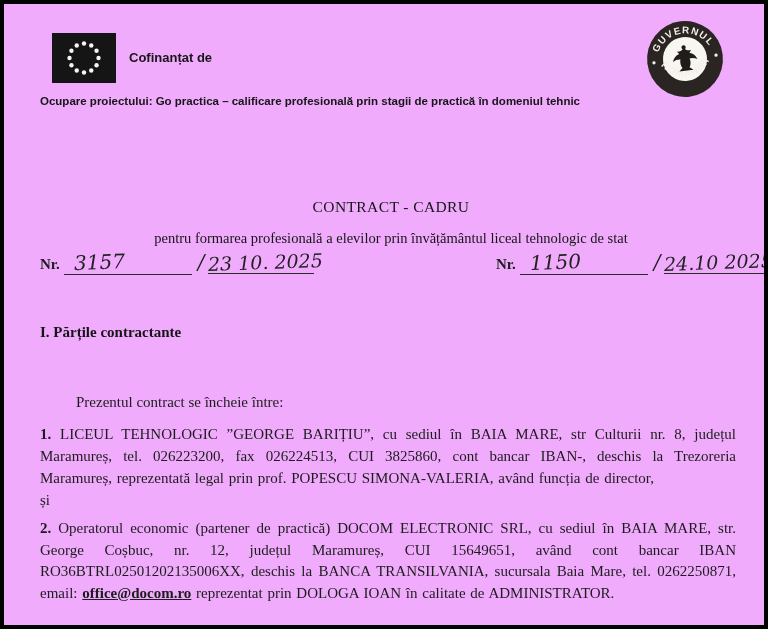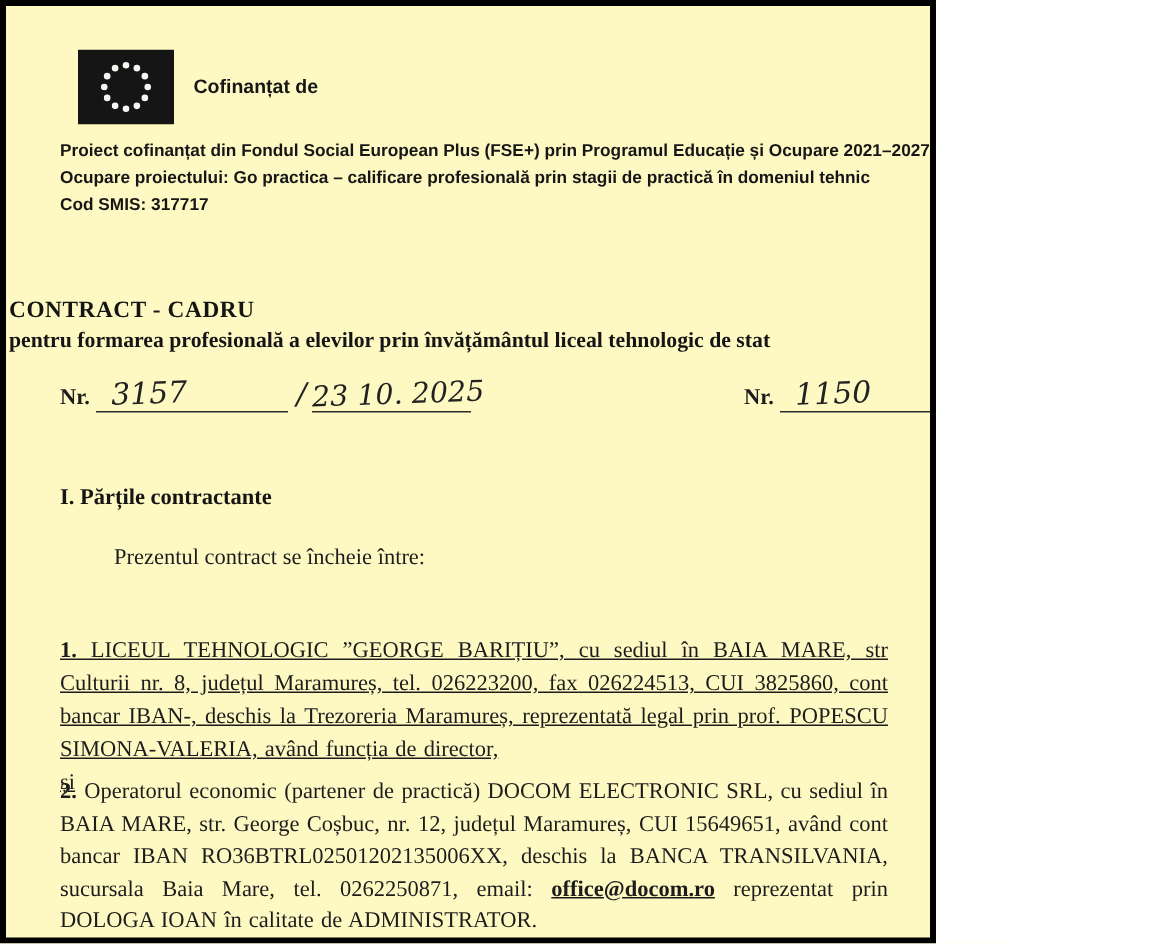--- a/index.html
+++ b/index.html
@@ -1,48 +1,48 @@
 <!DOCTYPE html>
 <html><head>
 <meta charset="utf-8">
 <style>
   html,body{margin:0;padding:0;background:#ffffff;}
   .page{
-    width:624px;height:629px;box-sizing:border-box;position:relative;
-    border:4px solid #000;background:#fef9c3;overflow:hidden;
+    width:768px;height:629px;box-sizing:border-box;position:relative;
+    border:4px solid #000;background:#f0abfc;overflow:hidden;
     font-family:"Liberation Serif",serif;color:#1c1c1c;
   }
   
   .eu{position:absolute;left:48px;top:29px;display:flex;align-items:center;gap:13px;}
   .eu-text{font-family:"Liberation Sans",sans-serif;font-weight:bold;font-size:13px;line-height:16.5px;color:#161616;}
   
   .seal{position:absolute;left:640px;top:14px;width:82px;height:82px;transform:rotate(-7deg);}
   
   .hdr{position:absolute;left:36px;top:88px;font-family:"Liberation Sans",sans-serif;font-size:11.5px;line-height:18px;color:#161616;}
   .hdr .b{font-weight:bold;}
   .hdr .i{font-weight:bold;}
   
-  .title{position:absolute;left:2px;right:0;top:194px;text-align:left;font-weight:bold;color:#151515;}
+  .title{position:absolute;left:14px;right:0;top:194px;text-align:center;font-weight:normal;color:#151515;}
   .title .t1{font-size:15.5px;letter-spacing:.4px;}
-  .title .t2{font-size:14.5px;margin-top:3px;}
+  .title .t2{font-size:14.5px;margin-top:14px;}
   
   .nr{position:absolute;top:246px;font-size:15px;font-weight:bold;white-space:nowrap;}
   .nr-left{left:36px;}
   .nr-right{left:492px;}
   .hw-cell{display:inline-block;border-bottom:1.6px solid #2a2a2a;vertical-align:baseline;overflow:visible;}
   .hw{font-family:"DejaVu Serif",serif;font-style:italic;font-weight:normal;font-size:20px;color:#222;display:inline-block;transform:rotate(-2deg);white-space:nowrap;}
   .num-cell{width:118px;padding-left:10px;}
   .date-cell{width:106px;margin-left:4px;}
   .date-cell .hw{font-size:19px;}
   .slash{font-family:"DejaVu Serif",serif;font-style:italic;font-size:20px;font-weight:normal;color:#222;margin-left:6px;}
   
   .h1{position:absolute;left:36px;top:320px;font-size:15px;font-weight:bold;color:#151515;}
-  .intro{position:absolute;left:72px;top:360px;font-size:15px;}
+  .intro{position:absolute;left:72px;top:390px;font-size:15px;}
   .para{position:absolute;left:36px;right:28px;text-align:justify;font-size:15px;word-spacing:1px;}
-  .p1{top:419px;line-height:22px;text-decoration:underline;}
+  .p1{top:419px;line-height:22px;}
   .p2{top:514px;line-height:21.5px;}
   .bold{font-weight:bold;}
   .u{text-decoration:underline;font-weight:bold;}
 </style>
 </head>
 <body>
 
 <div class="page">
 
   <div class="eu">
@@ -83,23 +83,21 @@
     <text font-family="Liberation Sans, sans-serif" font-size="9.5" font-weight="bold" fill="#f3efe9" letter-spacing="1.2">
       <textPath href="#sealBot" startOffset="50%" text-anchor="middle">ROMÂNIEI</textPath>
     </text>
     <g>
       <circle cx="40" cy="28.5" r="2.1" fill="#201c1a"></circle>
       <path fill="#201c1a" d="M40 29 c-1.5 2.5 -4 3.5 -7 3 l2 2.5 c-3.5 1 -6 3.5 -7 7 c2.5 -1.5 5 -2 7.5 -1.5 c-1 3 -0.5 6 1 8.5 l-3.5 3 h14 l-3.5 -3 c1.5 -2.5 2 -5.5 1 -8.5 c2.5 -0.5 5 0 7.5 1.5 c-1 -3.5 -3.5 -6 -7 -7 l2 -2.5 c-3 0.5 -5.5 -0.5 -7 -3 z"></path>
     </g>
   </svg>
 
   <div class="hdr">
-    <div class="b">Proiect cofinanțat din Fondul Social European Plus (FSE+) prin Programul Educație și Ocupare 2021–2027</div>
     <div><span class="b">Ocupare proiectului:</span><span class="i"> Go practica – calificare profesională prin stagii de practică în domeniul tehnic</span></div>
-    <div><span class="b">Cod SMIS:</span><span class="b"> 317717</span></div>
   </div>
 
   <div class="title">
     <div class="t1">CONTRACT - CADRU</div>
     <div class="t2">pentru formarea profesională a elevilor prin învățământul liceal tehnologic de stat</div>
   </div>
 
   <div class="nr nr-left">
     <span>Nr.</span>
     <span class="hw-cell num-cell"><span class="hw">3157</span></span><span class="slash">/</span><span class="hw-cell date-cell"><span class="hw">23 10. 2025</span></span>

